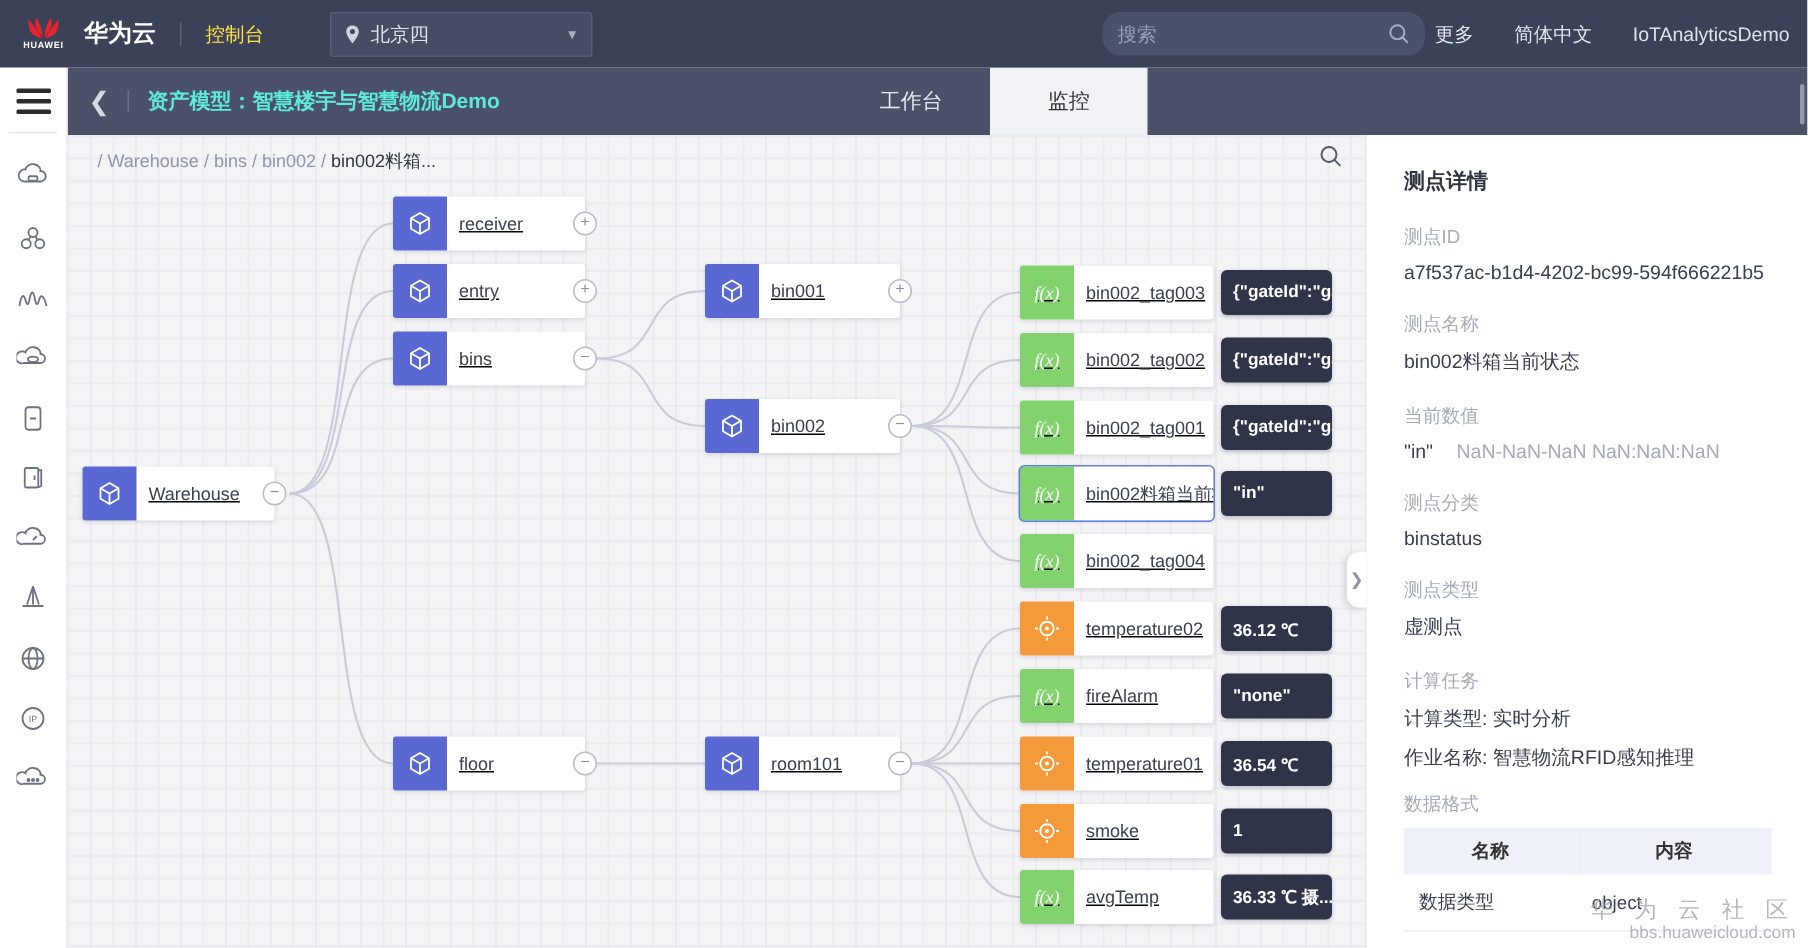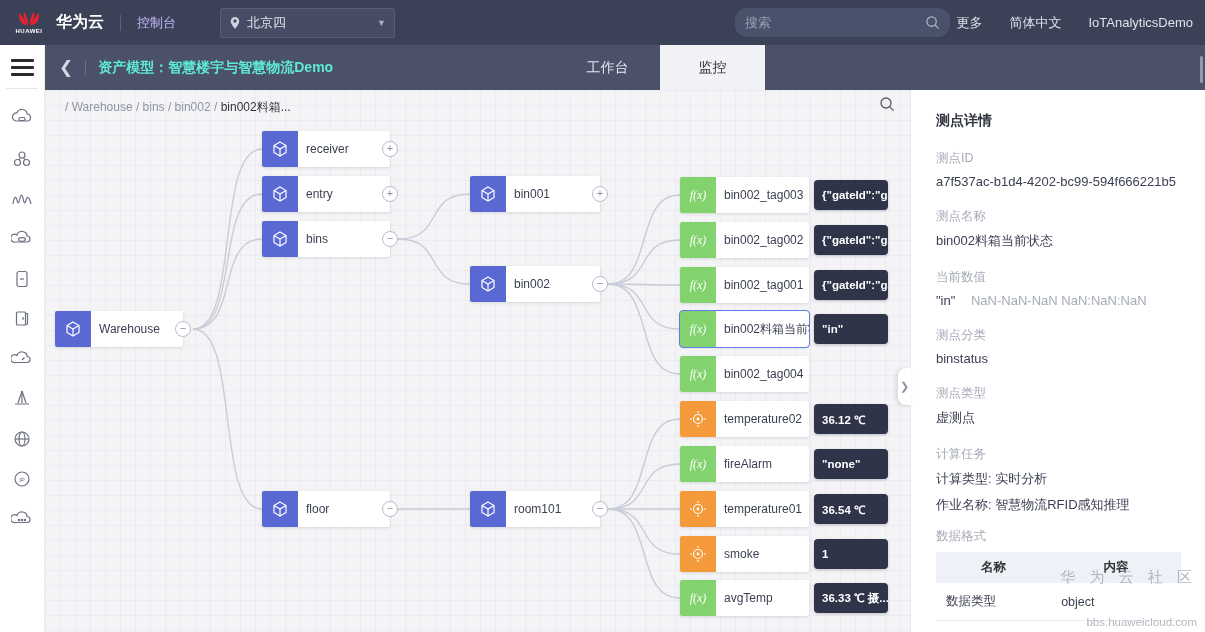--- a/index.html
+++ b/index.html
@@ -4,21 +4,21 @@
 <style>
   * { box-sizing: border-box; margin: 0; padding: 0; }
   html,body { width:1205px; height:632px; overflow:hidden; font-family:"Liberation Sans",sans-serif; background:#fff; position:relative; }
 
   
   .topbar { position:absolute; left:0; top:0; width:1205px; height:45px; background:#3b4156; display:flex; align-items:center; color:#e8eaf2; z-index:30; }
   .logo { width:46px; display:flex; flex-direction:column; align-items:center; justify-content:center; margin-left:6px; }
   .logo .hz { font-size:6px; letter-spacing:.5px; color:#fff; margin-top:1px; font-weight:bold; }
   .brand { font-size:16px; font-weight:bold; color:#fff; margin-left:4px; }
   .tdiv { width:1px; height:16px; background:#5c6278; margin:0 16px; }
-  .console { font-size:13px; color:#c4b5fd; }
+  .console { font-size:13px; color:#fde047; }
   .regionbox { margin-left:44px; width:175px; height:30px; background:#454c63; border:1px solid #555d77; border-radius:2px; display:flex; align-items:center; padding:0 8px; font-size:13px; color:#dfe2ea; }
   .regionbox .caret { margin-left:auto; font-size:9px; color:#aab0c2; }
   .searchbox { position:absolute; left:735px; top:8px; width:215px; height:29px; background:#4a516a; border-radius:12px; display:flex; align-items:center; padding:0 10px; }
   .searchbox input { background:transparent; border:none; outline:none; color:#dfe2ea; font-size:13px; flex:1; font-family:"Liberation Sans",sans-serif; }
   .searchbox input::placeholder { color:#9aa1b6; }
   .toplinks { position:absolute; right:12px; top:0; height:45px; display:flex; align-items:center; gap:27px; font-size:13px; color:#dfe2ea; }
 
   
   .titlebar { position:absolute; left:45px; top:45px; width:1160px; height:45px; background:#4a5168; display:flex; align-items:center; color:#fff; z-index:20; }
   .backbtn { margin-left:14px; font-size:17px; color:#d6d9e4; cursor:pointer; }
@@ -40,21 +40,21 @@
 
   
   .canvas { position:absolute; left:45px; top:90px; width:865px; height:542px; background:#f4f4f6;
     background-image:linear-gradient(#ebebf0 1px, transparent 1px), linear-gradient(90deg, #ebebf0 1px, transparent 1px);
     background-size:15px 15px; }
   .breadcrumb { position:absolute; left:20px; top:9px; font-size:12px; color:#8f95a6; z-index:5; }
   .breadcrumb .cur { color:#30343f; }
   .canvas-search { position:absolute; right:14px; top:6px; cursor:pointer; }
   .edges { position:absolute; left:0; top:0; width:865px; height:542px; }
 
-  .node { position:absolute; height:36px; display:flex; background:#fff; border-radius:2px; box-shadow:0 1px 3px rgba(40,45,70,.14); cursor:pointer; }
+  .node { position:absolute; height:36px; display:flex; background:#fff; border-radius:2px; box-shadow:0 1px 3px rgba(40,45,70,.14); cursor:pointer;text-decoration:underline; }
   .nicon { width:36px; height:36px; flex:0 0 36px; display:flex; align-items:center; justify-content:center; border-radius:2px 0 0 2px; }
   .node.asset  .nicon { background:#5968d2; }
   .node.func   .nicon { background:#82d26e; }
   .node.sensor .nicon { background:#f59a3b; }
   .nicon i { font-family:"Liberation Serif",serif; font-style:italic; color:#fff; font-size:12px; }
   .nlabel { display:flex; align-items:center; padding:0 8px; font-size:12px; color:#3a3f51; white-space:nowrap; overflow:hidden; flex:1; }
   .node.selected { outline:1.5px solid #5f7ce8; border-radius:3px; }
   .toggle { position:absolute; right:-8px; top:10px; width:16px; height:16px; border-radius:50%; background:#fff; border:1px solid #b9bdc9; color:#8c92a0; font-size:11px; line-height:13px; text-align:center; cursor:pointer; z-index:4; }
 
   .badge { position:absolute; width:74px; height:30px; background:#2f3449; border-radius:4px; color:#fff; font-size:11.5px; font-weight:bold; display:flex; align-items:center; padding:0 8px; white-space:nowrap; overflow:hidden; box-shadow:0 1px 3px rgba(40,45,70,.25); }
@@ -68,21 +68,21 @@
   .plabel { font-size:12.5px; color:#a6abb8; margin-bottom:7px; }
   .pvalue { font-size:13px; color:#3a3f51; margin-bottom:19px; word-break:break-all; }
   .pvalue .sub { color:#a6abb8; margin-left:12px; }
   .ptask div { font-size:13px; color:#3a3f51; margin-bottom:8px; }
   table.fmt { width:100%; border-collapse:collapse; margin-top:4px; }
   table.fmt th { background:#eef1f8; font-size:12.5px; color:#333; text-align:center; padding:7px 10px; font-weight:bold; }
   table.fmt td { font-size:12.5px; color:#3a3f51; padding:10px 10px; border-bottom:1px solid #eceef2; }
   table.fmt td:first-child, table.fmt th:first-child { width:47%; }
   .watermark { position:absolute; right:8px; bottom:4px; text-align:right; color:#a7abb4; opacity:.85; pointer-events:none; }
   .watermark .w1 { font-size:15px; letter-spacing:5px; }
-  .watermark .w2 { font-size:11.5px;margin-top:29px; }
+  .watermark .w2 { font-size:11.5px; }
 </style>
 </head>
 <body>
 
 <div class="topbar">
   <div class="logo">
     <svg width="22" height="16" viewBox="0 0 24 16">
       <g fill="#e6232e">
         <path d="M1,1 C5,6 8,10 11,15 C6,14 3,12 2,9 C1,6 1,3 1,1 Z"></path>
         <path d="M23,1 C19,6 16,10 13,15 C18,14 21,12 22,9 C23,6 23,3 23,1 Z"></path>

